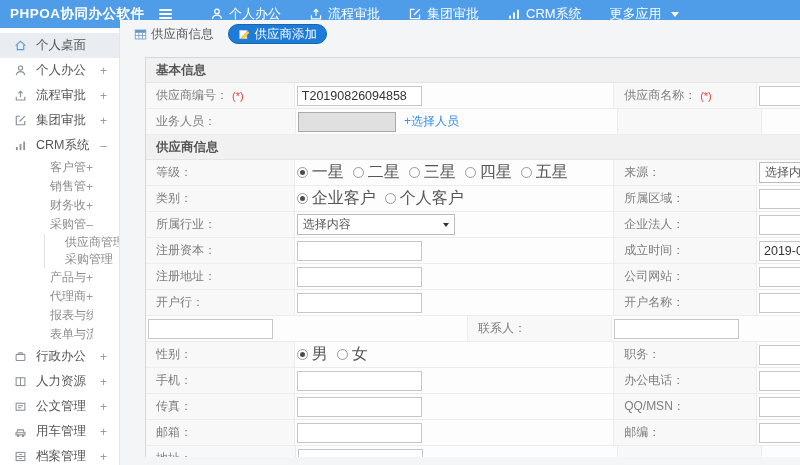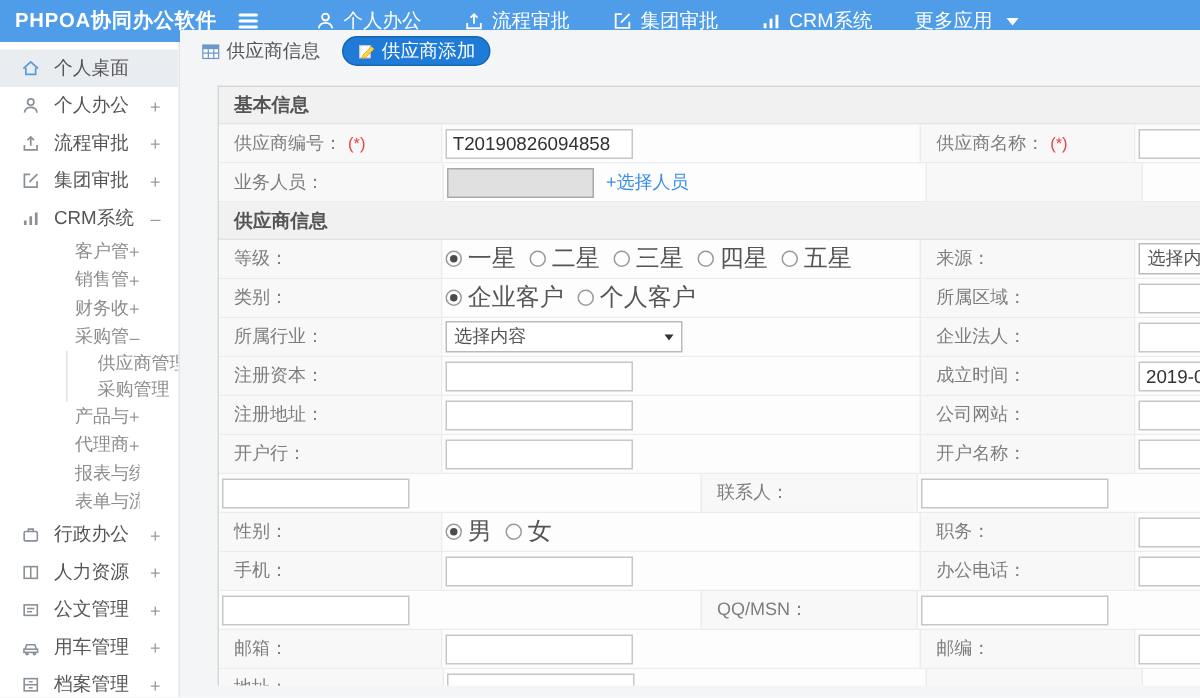--- a/index.html
+++ b/index.html
@@ -492,20 +492,23 @@
             <input class="inp w1" type="text" value="" style="">
           </div>
           <div class="cell c-lbl2">
             <span class="lbl">办公电话：</span>
           </div>
           <div class="cell c-fld2">
             <input class="inp w2" type="text" value="" style="">
           </div>
         </div>
         <div class="frow">
+          <div class="cell c-lbl1">
+            <span class="lbl">传真：</span>
+          </div>
           <div class="cell c-fld1">
             <input class="inp w1" type="text" value="" style="">
           </div>
           <div class="cell c-lbl2">
             <span class="lbl">QQ/MSN：</span>
           </div>
           <div class="cell c-fld2">
             <input class="inp w2" type="text" value="" style="">
           </div>
         </div>

